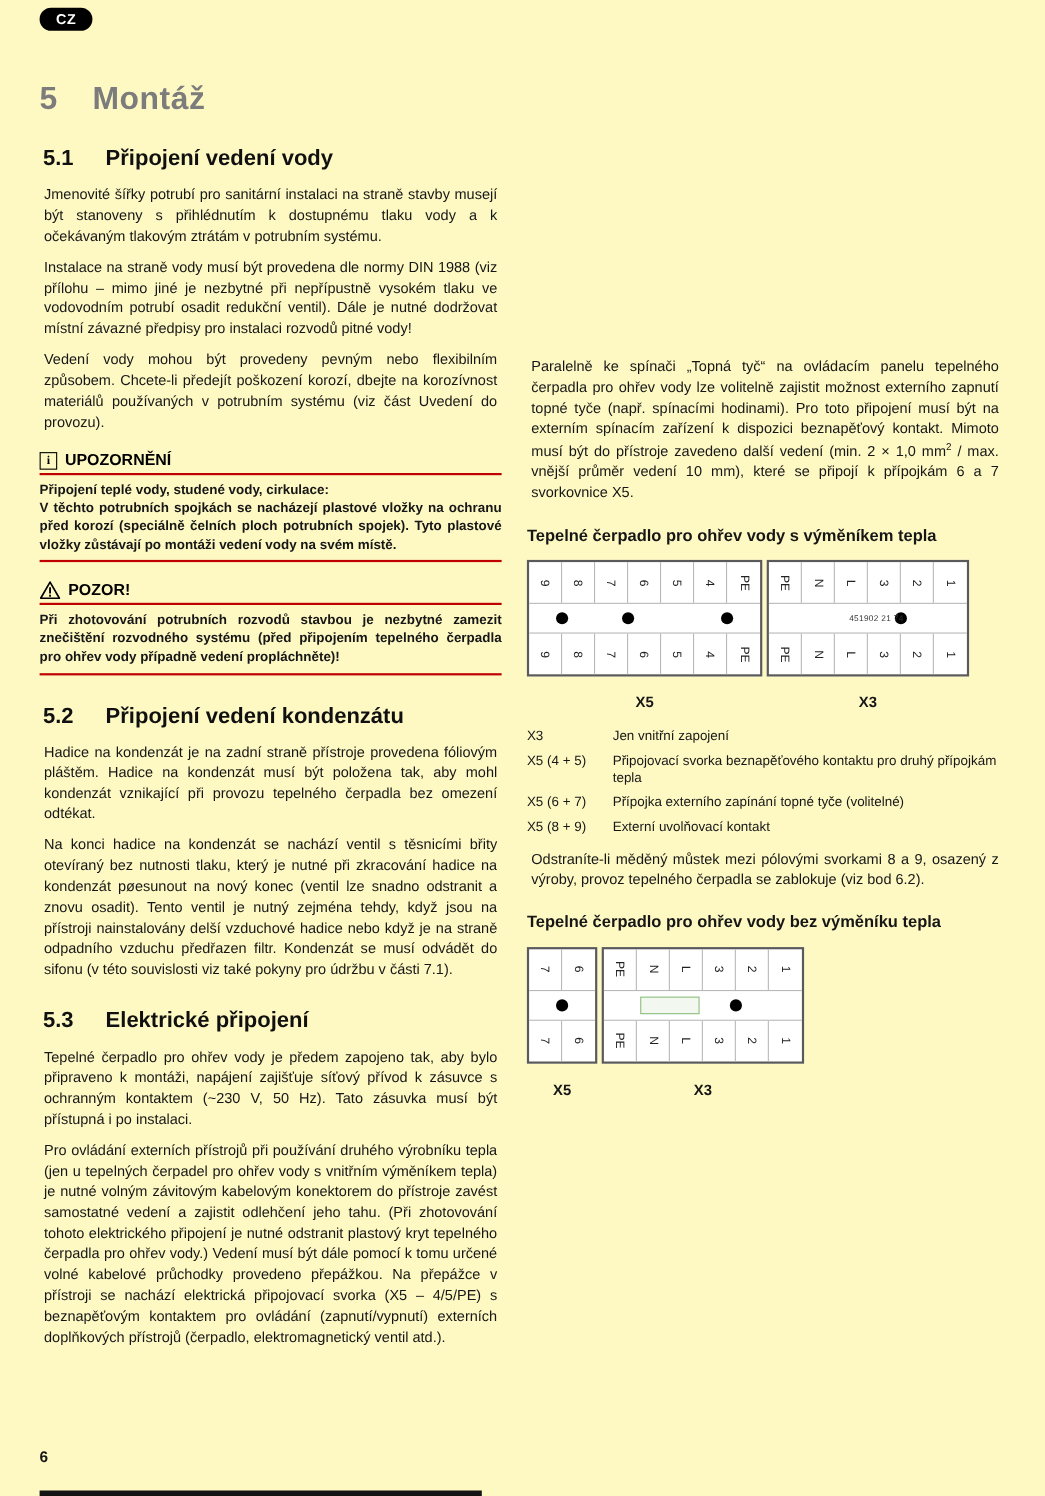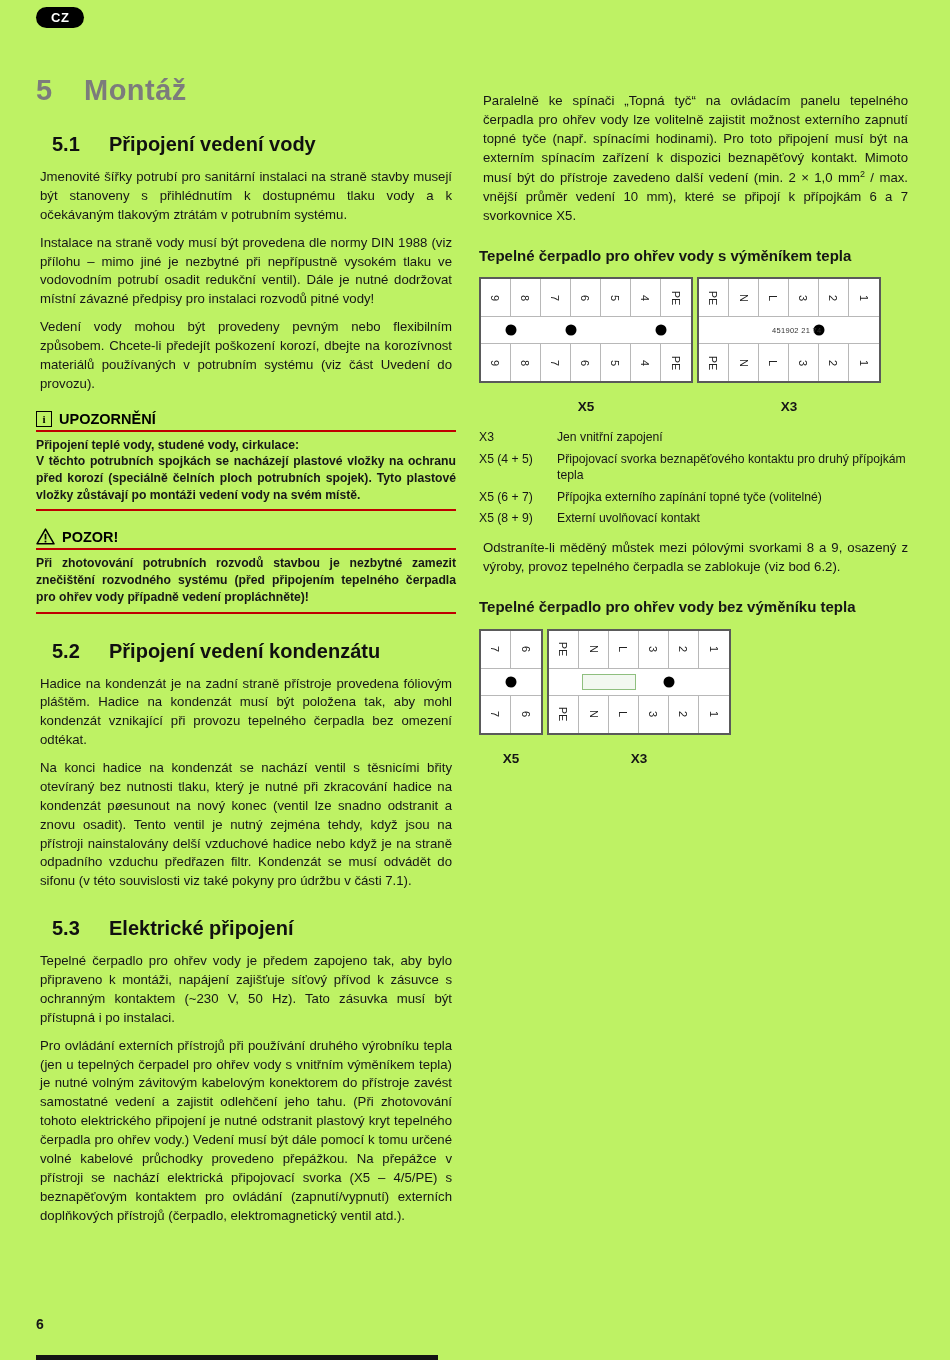--- a/index.html
+++ b/index.html
@@ -1,32 +1,32 @@
 <!DOCTYPE html>
 <html><head>
 <meta charset="utf-8">
 <style>
   * { box-sizing: border-box; }
   html,body { margin:0; padding:0; background:#e8e8e8; }
   .page {
-    position:relative; width:950px; height:1360px; background:#bef264;
+    position:relative; width:950px; height:1360px; background:#fef9c3;
     font-family:"Liberation Sans", sans-serif; color:#161616; overflow:hidden;
     margin:0 auto;
   }
   .badge {
     position:absolute; left:36px; top:7px; background:#000; color:#fff;
     font-weight:700; font-size:13px; padding:3px 15px; border-radius:12px; letter-spacing:.5px;
   }
-  .columns { position:absolute; left:36px; top:74px; width:876px; display:flex; gap:23px; align-items:flex-start; }
+  .columns { position:absolute; left:36px; top:74px; width:876px; display:flex; gap:23px; align-items:center; }
   .col-left  { width:420px; }
   .col-right { width:433px; padding-top:18px; }
 
   h1.sec { font-size:29px; color:#7c7c7c; margin:0 0 26px; font-weight:700; letter-spacing:.5px; }
   h1.sec .hnum { display:inline-block; width:48px; }
-  h2.sub { font-size:20px; margin:26px 16px 12px; font-weight:700; color:#101010; }
+  h2.sub { font-size:20px; margin:26px 3px 12px; font-weight:700; color:#101010; }
   h2.sub .hnum { display:inline-block; width:57px; }
   p.body { font-size:13.2px; line-height:1.43; text-align:justify; margin:0 4px 9px; }
   .b { font-weight:400; }
   sup { font-size:.68em; }
 
   .notice { margin:17px 0 15px; }
   .nhead { display:flex; align-items:center; gap:7px; font-size:14.5px; font-weight:700; margin-bottom:3px; color:#000; }
   .iicon {
     width:16px; height:16px; border:1.6px solid #000; display:inline-flex;
     align-items:center; justify-content:center; font-size:11px; font-weight:700;

